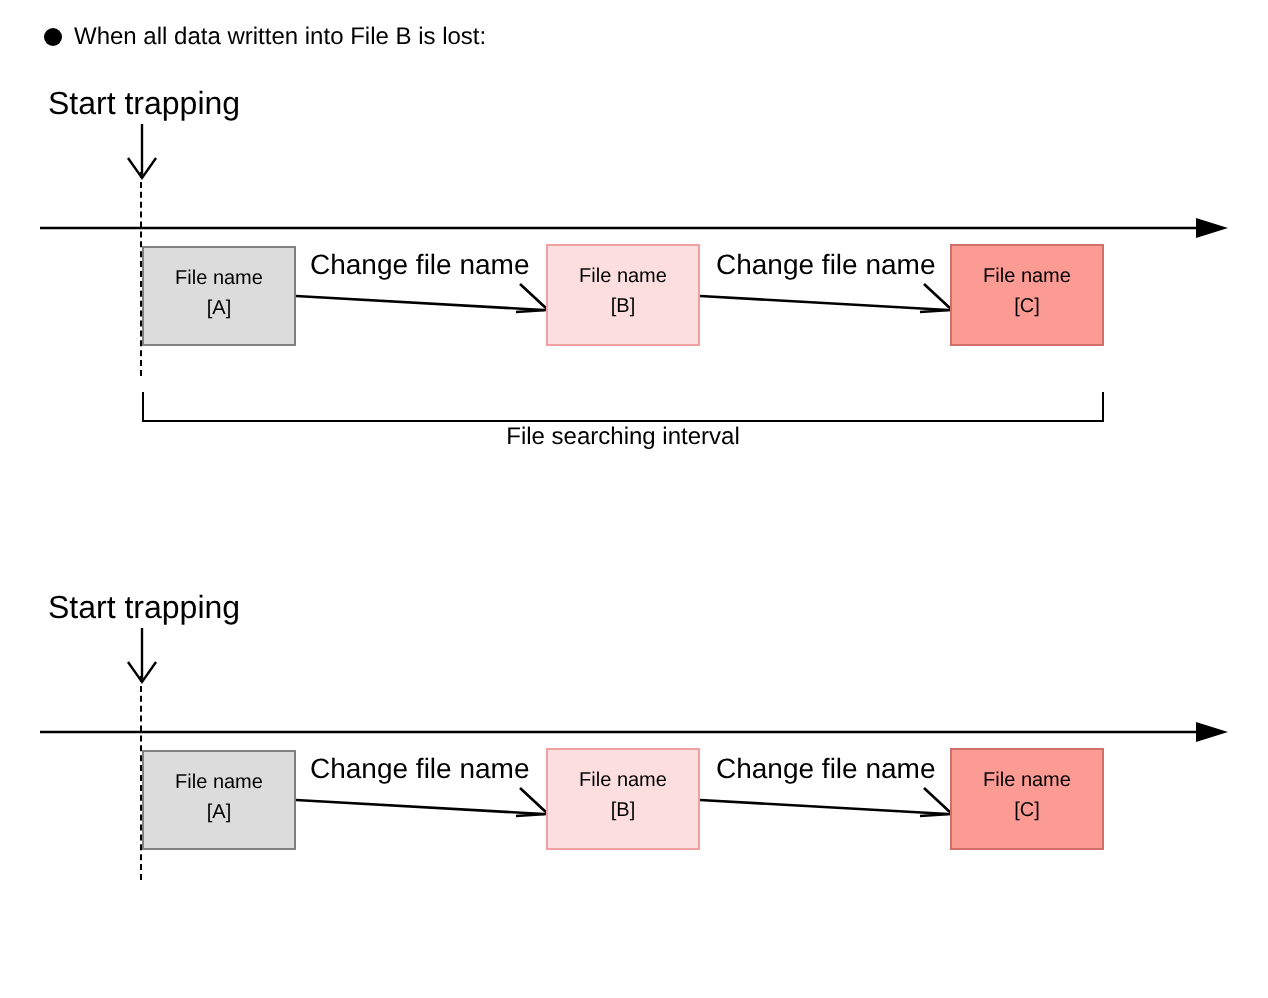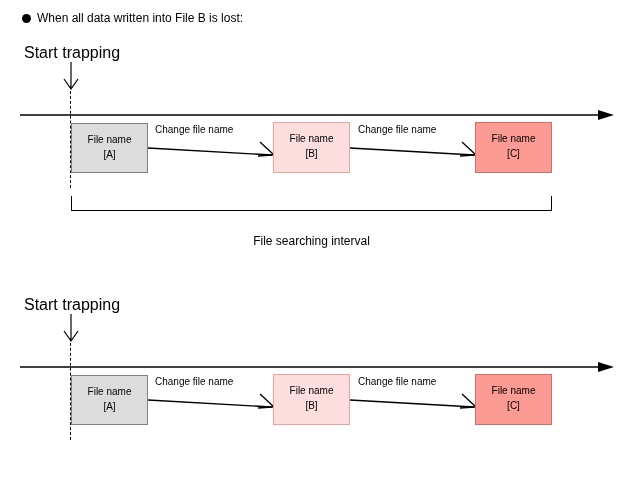--- a/index.html
+++ b/index.html
@@ -95,21 +95,21 @@
     left: 273px; top: 122px; width: 77px; height: 51px;
     background: #fcdede; border-color: #f0a0a0;
   }
   .box-c {
     left: 475px; top: 122px; width: 77px; height: 51px;
     background: #fc9a94; border-color: #d06e68;
   }
 
   .change-label {
     position: absolute;
-    font-size: 10px;
+    font-size: 14px;
     white-space: nowrap;
   }
   .change-1 { left: 155px; top: 124px; }
   .change-2 { left: 358px; top: 124px; }
 
   .change-arrow { position: absolute; }
   .carrow-1 { left: 148px; top: 136px; }
   .carrow-2 { left: 350px; top: 136px; }
 
   .bracket {
@@ -121,21 +121,21 @@
     height: 15px;
   }
   .brk-1 { left: 71px; top: 196px; width: 481px; }
 
   .interval-label {
     position: absolute;
     font-size: 12px;
     white-space: nowrap;
     text-align: center;
   }
-  .ivl-1 { left: 71px; top: 234px; width: 481px; }
+  .ivl-1 { left: 71px; top: 211px; width: 481px; }
 </style>
 </head>
 <body>
 
 <div class="diagram" id="diagram-1">
 
   <div class="heading">
     <span class="bullet-dot"></span><span class="heading-text">When all data written into File B is lost:</span>
   </div>
 

